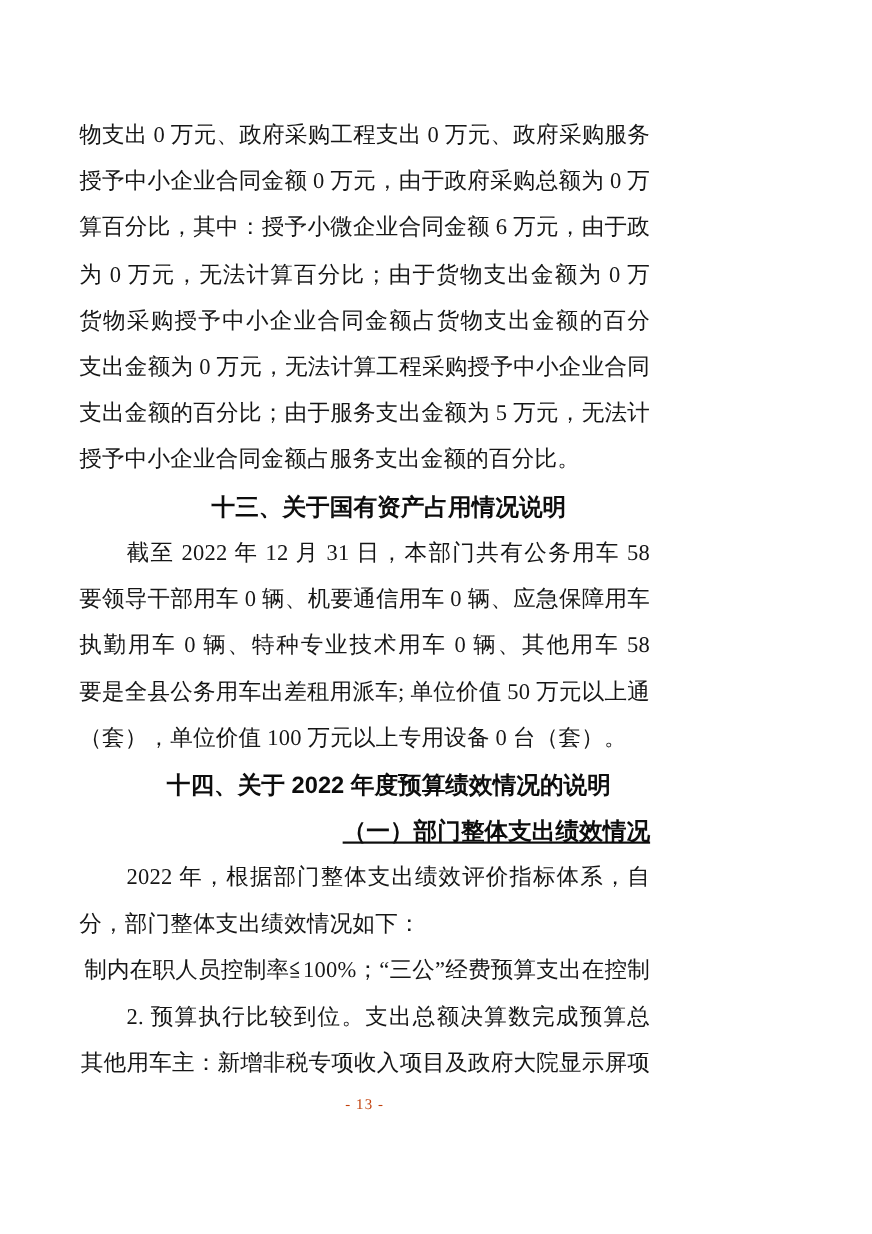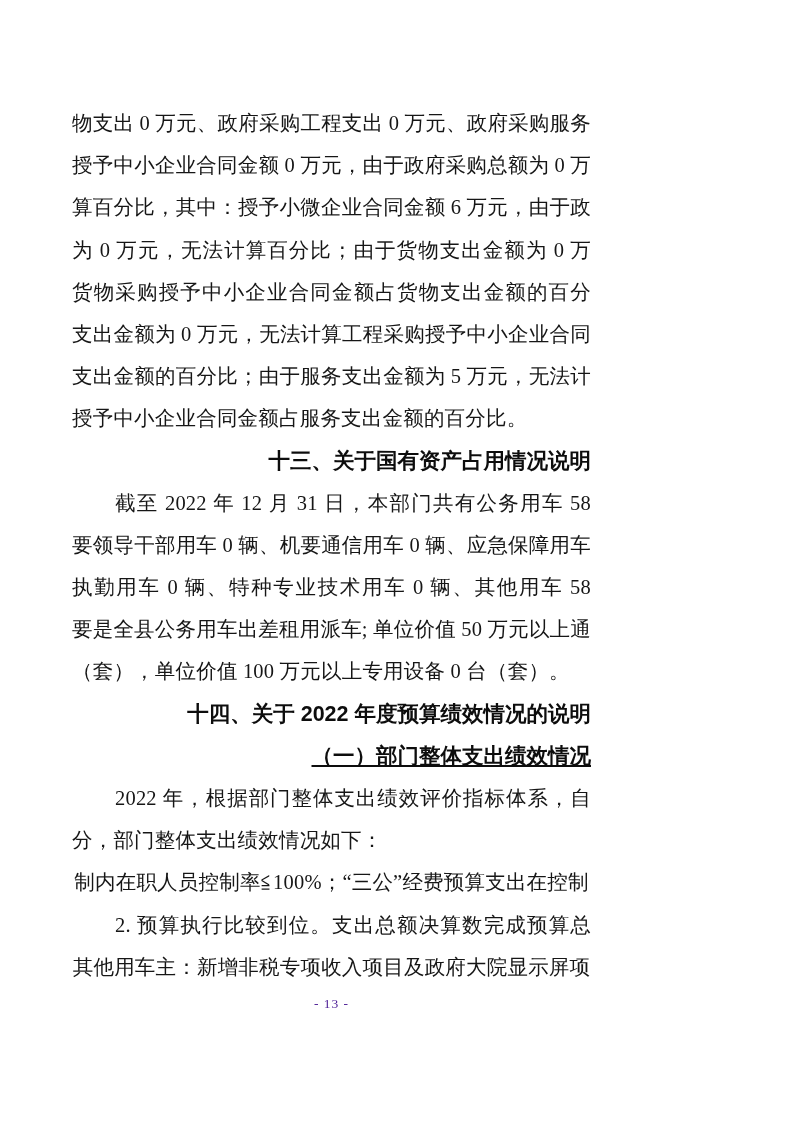--- a/index.html
+++ b/index.html
@@ -23,57 +23,57 @@
     height: 42.2px;
     line-height: 42.2px;
     font-size: 20.5px;
     overflow: hidden;
     text-align: justify;
     text-align-last: justify;
     text-justify: inter-ideograph;
     letter-spacing: 0.2px;
   }
   .line.last {
-    text-align: center;
+    text-align: right;
     text-align-last: left;
   }
   .line.indent {
     padding-left: 43px;
   }
   .heading {
     height: 42.2px;
     line-height: 42.2px;
     margin: 0;
     padding-left: 44px;
     font-size: 21.5px;
     font-weight: 700;
     font-family: "Liberation Sans", "DejaVu Sans", sans-serif;
     color: #0d0d0d;
-    text-align: right;
+    text-align: center;
   }
   .subheading {
     height: 42.2px;
     line-height: 42.2px;
     margin: 0;
     padding-left: 43px;
     font-size: 21.5px;
     font-weight: 700;
     font-family: "Liberation Serif", "DejaVu Serif", serif;
     color: #0d0d0d;
     text-align: right;
     text-decoration: underline;
   }
   .footer {
     margin-top: 7px;
     height: 18px;
     line-height: 18px;
     text-align: center;
     font-size: 13.5px;
     letter-spacing: 1px;
-    color: #4c1d95;
+    color: #c2410c;
     font-family: "Liberation Serif", "DejaVu Serif", serif;
   }
 </style>
 </head>
 <body>
 
 <div class="page">
   <div class="body-text">
 
     <div class="line">物支出 0 万元、政府采购工程支出 0 万元、政府采购服务支出 0 万元。</div>

